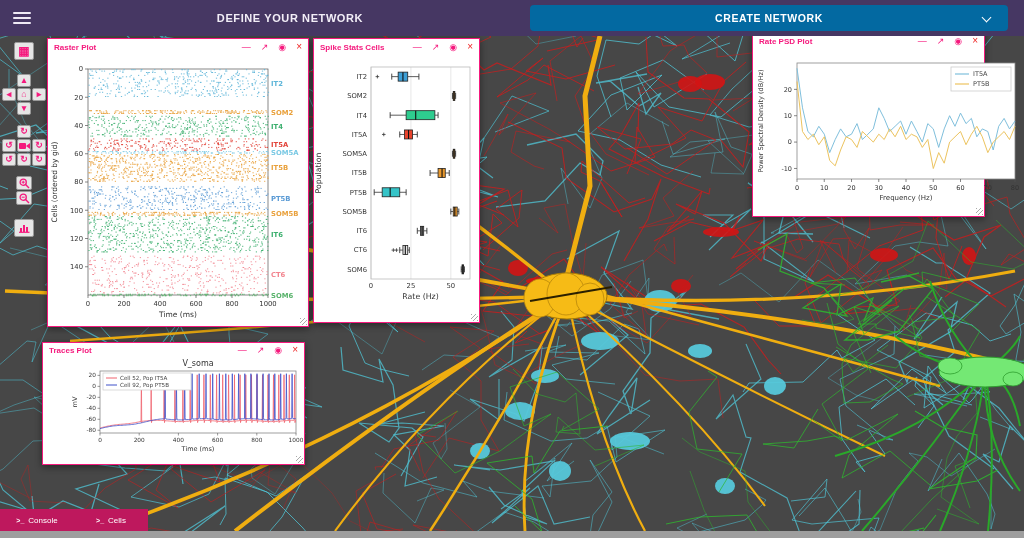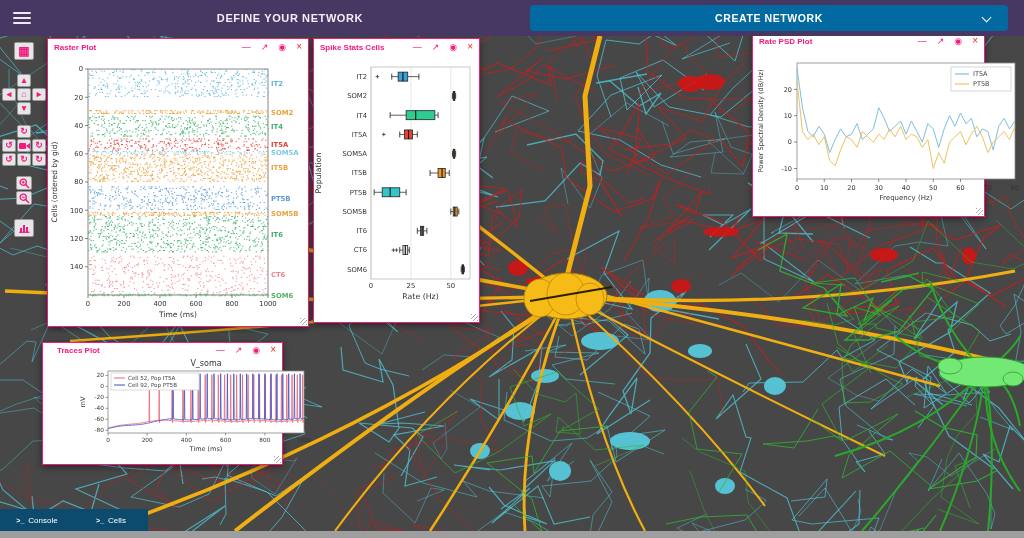--- a/index.html
+++ b/index.html
@@ -37,21 +37,21 @@
   .titlebar{height:16px;display:flex;align-items:center;padding:0 6px;}
   .wtitle{color:#f5197d;font-size:8px;font-weight:bold;flex:1;}
   .controls{display:flex;gap:10px;color:#f5197d;font-size:9px;align-items:center;}
   .ctrl{cursor:pointer;line-height:1;}
   .ctrl.close{color:#ef2525;font-size:10px;}
   .rhandle{position:absolute;right:1px;bottom:1px;width:7px;height:7px;cursor:se-resize;
            background:repeating-linear-gradient(135deg,#aaa 0 1px,transparent 1px 3px);}
   svg.chart text{font-family:"DejaVu Sans",sans-serif;}
   #scene{display:block;}
   
-  .console-bar{position:absolute;left:0;top:509px;width:148px;height:22px;background:#0c4a6e;
+  .console-bar{position:absolute;left:0;top:509px;width:148px;height:22px;background:#be185d;
                display:flex;z-index:50;}
   .console-tab{flex:1;display:flex;align-items:center;justify-content:center;gap:4px;color:#fff;
                font-size:8px;cursor:pointer;}
   .prompt{font-size:7px;font-weight:bold;}
   .bottom-strip{position:absolute;left:0;top:531px;width:1024px;height:7px;background:#9e9e9e;z-index:50;}
 </style>
 </head>
 <body>
 
 <div class="topbar">
@@ -645,21 +645,21 @@
       <path d="M44.0 32.5 L49.5 82.5 L54.9 90.5 L60.3 85.2 L65.8 95.7 L71.3 87.8 L76.7 111.5 L82.2 116.8 L87.6 101.0 L93.1 87.8 L98.5 90.5 L104.0 98.4 L109.4 82.5 L114.9 87.8 L120.3 93.1 L125.8 85.2 L131.2 90.5 L136.6 79.9 L142.1 87.8 L147.6 77.3 L153.0 90.5 L158.4 85.2 L163.9 87.8 L169.3 98.4 L174.8 90.5 L180.3 119.5 L185.7 103.6 L191.2 114.2 L196.6 93.1 L202.0 87.8 L207.5 82.5 L213.0 95.7 L218.4 85.2 L223.8 77.3 L229.3 87.8 L234.8 103.6 L240.2 93.1 L245.7 87.8 L251.1 82.5 L256.5 90.5 L262.0 77.3" fill="none" stroke="#ecc35e" stroke-width="1"></path>
       <rect x="198" y="18" width="60" height="24" fill="#fff" stroke="#ccc" stroke-width="0.8"></rect>
       <line x1="202" y1="25" x2="216" y2="25" stroke="#7fbfdc" stroke-width="1.2"></line>
       <text x="220" y="27.3" font-size="6.5" fill="#444">IT5A</text>
       <line x1="202" y1="35" x2="216" y2="35" stroke="#ecc35e" stroke-width="1.2"></line>
       <text x="220" y="37.3" font-size="6.5" fill="#444">PT5B</text>
     </svg>
   <span class="rhandle"></span>
 </div>
 
-<div class="window" style="left:42px;top:342px;width:241px;height:123px;padding-left:8px;">
+<div class="window" style="left:42px;top:342px;width:263px;height:123px;">
   <div class="titlebar" style="height:14px">
     <span class="wtitle">Traces Plot</span>
     <span class="controls">
       <span class="ctrl">—</span>
       <span class="ctrl">↗</span>
       <span class="ctrl">◉</span>
       <span class="ctrl close">×</span>
     </span>
   </div>
   <svg class="chart" width="261" height="104">

